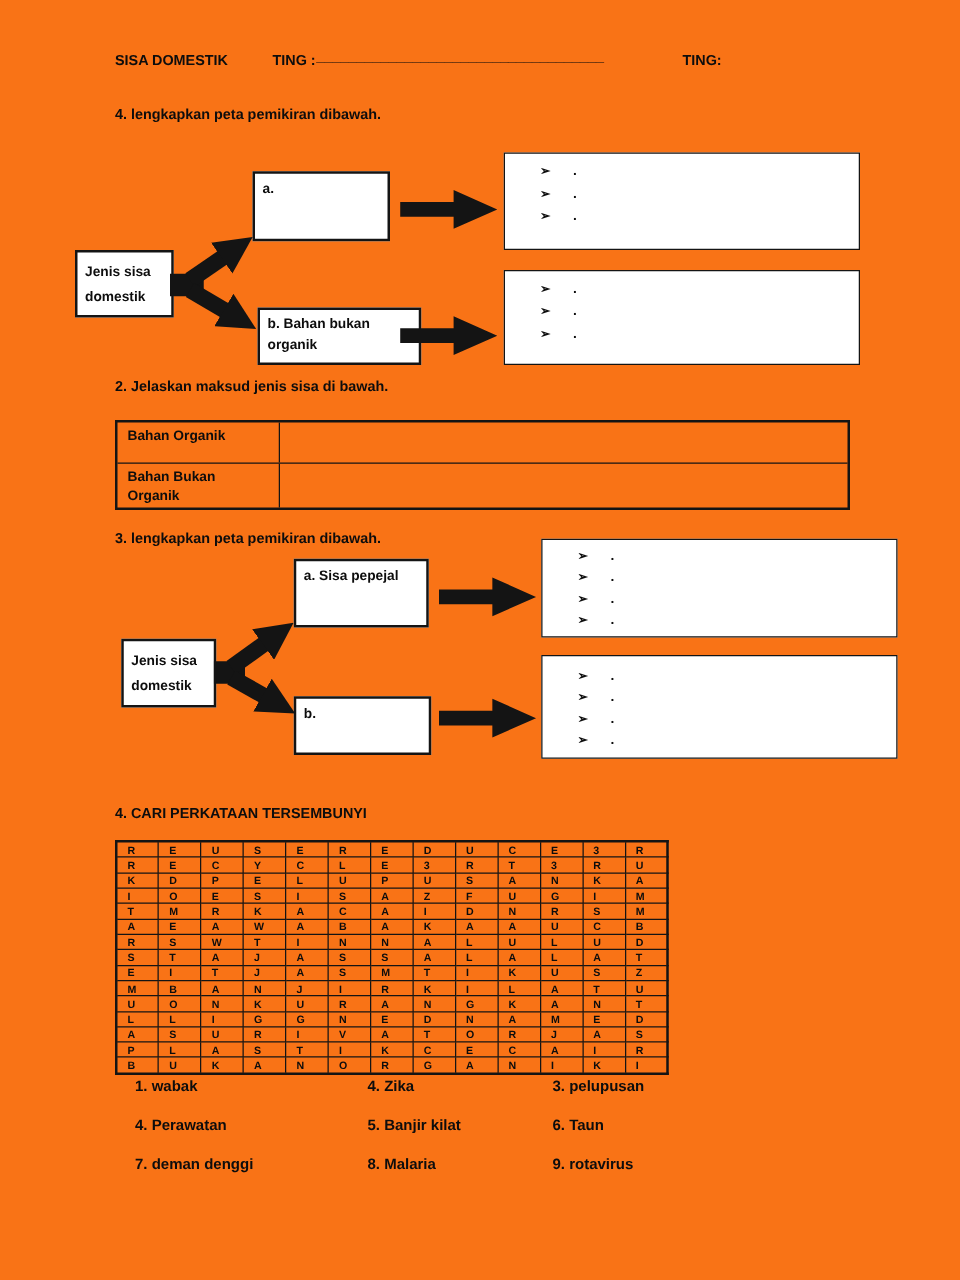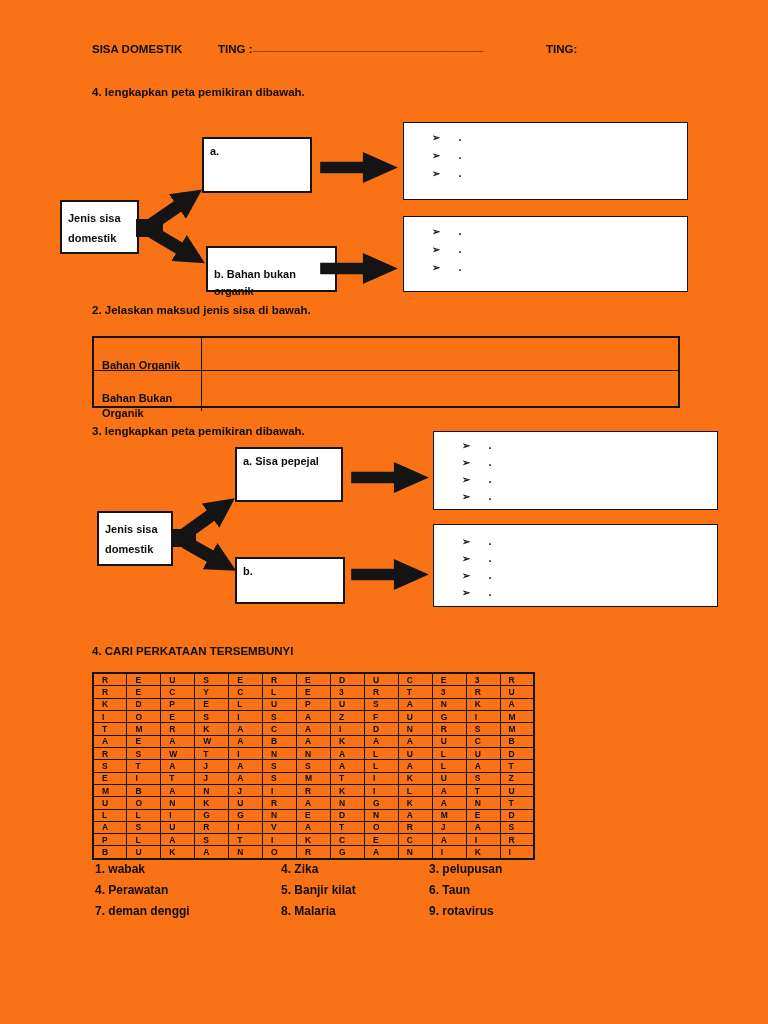--- a/index.html
+++ b/index.html
@@ -22,47 +22,47 @@
   .bullet-row{display:flex;align-items:baseline}
   .bchar{font-size:10px}
   .bdot{font-size:11px;margin-left:18px}
   svg{display:block}
   
   .deftable{position:absolute;left:92px;top:336px;width:588px;border:2px solid #141414}
   .defrow{display:flex}
   .defrow.r2{border-top:1.5px solid #141414}
   .defrow.r1{height:32px}
   .defrow.r2{height:36px}
-  .deflabel{width:108px;border-right:1.5px solid #141414;font-size:11px;line-height:15px;padding:20px 8px}
+  .deflabel{width:130px;border-right:1.5px solid #141414;font-size:11px;line-height:15px;padding:4px 8px}
   .defvalue{flex:1}
   
   table.wgrid{position:absolute;left:92px;top:672px;width:443px;height:188px;
               border-collapse:collapse;table-layout:fixed;border:2px solid #141414}
   .wgrid td{border:1px solid #141414;font-size:8.5px;font-weight:700;
             padding:0 0 0 8px;vertical-align:middle}
   
-  .answers{position:absolute;left:95px;top:863px;display:grid;
-           grid-template-columns:186px 148px auto;row-gap:8px;
+  .answers{position:absolute;left:108px;top:863px;display:grid;
+           grid-template-columns:186px 148px auto;row-gap:18px;
            font-size:12px;line-height:13px;white-space:nowrap}
 </style>
 </head>
 <body>
 
 <div class="page">
 
   <span class="abs hdr" style="left:92px;top:43px">SISA DOMESTIK</span>
   <span class="abs hdr" style="left:218px;top:43px">TING :</span>
   <span class="abs hdr nline" style="left:253px;top:40px">____________________________________</span>
   <span class="abs hdr" style="left:546px;top:43px">TING:</span>
 
   <span class="abs label" style="left:92px;top:86px">4. lengkapkan peta pemikiran dibawah.</span>
 
   <div class="box" style="left:60px;top:200px;width:79px;height:54px;line-height:20px;padding-top:6px">Jenis sisa domestik</div>
   <div class="box" style="left:202px;top:137px;width:110px;height:56px">a.</div>
-  <div class="box" style="left:206px;top:246px;width:131px;height:46px;line-height:17px;padding-top:18px">b. Bahan bukan organik</div>
+  <div class="box" style="left:206px;top:246px;width:131px;height:46px;line-height:17px;padding-top:3px">b. Bahan bukan organik</div>
 
   <div class="bigbox" style="left:403px;top:122px;width:285px;height:78px">
     <div class="bullets bullets-3">
         <div class="bullet-row">
           <span class="bchar">➢</span>
           <span class="bdot">.</span>
         </div>
         <div class="bullet-row">
           <span class="bchar">➢</span>
           <span class="bdot">.</span>

